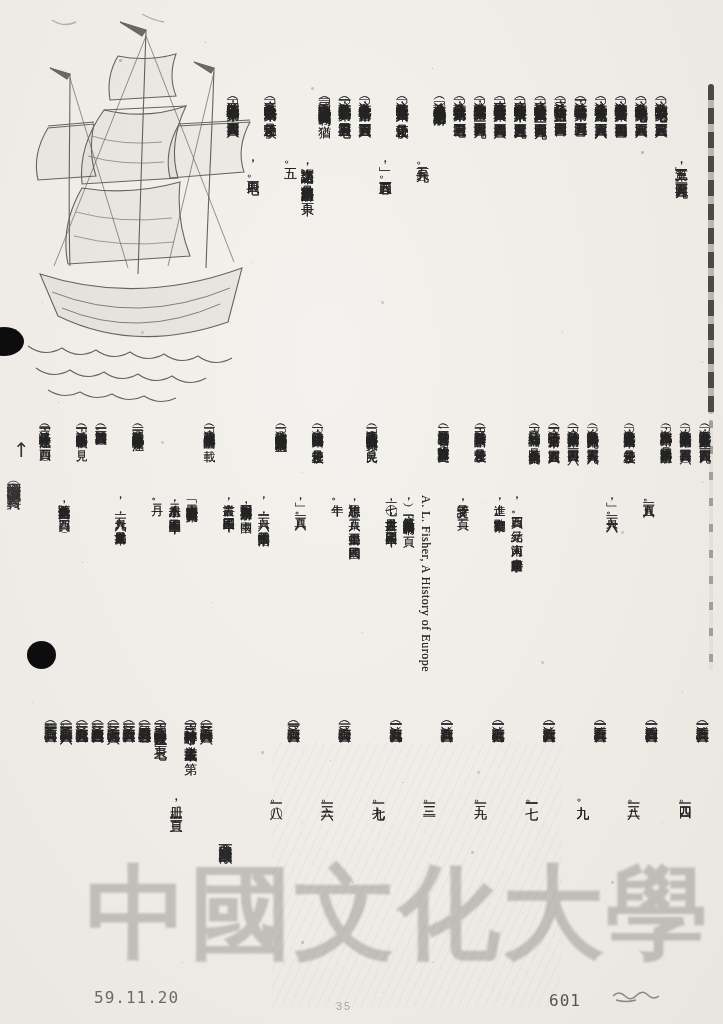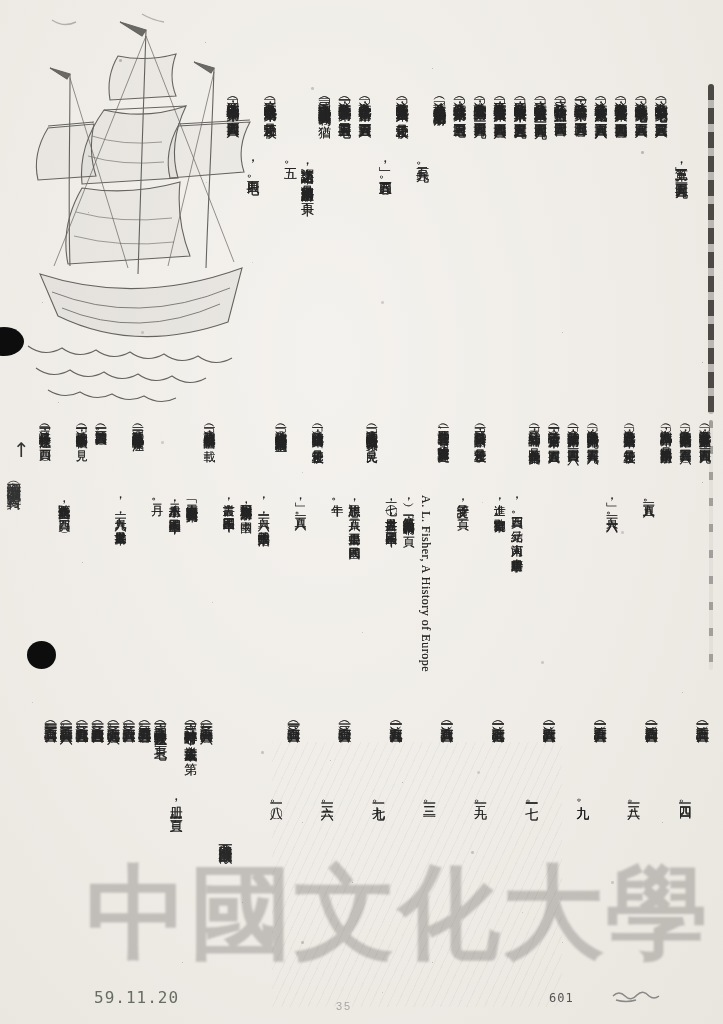--- a/index.html
+++ b/index.html
@@ -58,21 +58,21 @@
   .watermark{
     position:absolute;left:86px;top:846px;width:630px;
     font-size:102px;font-weight:bold;letter-spacing:2px;white-space:nowrap;
     color:rgba(108,106,102,.34);filter:blur(1.3px);
     font-family:"Liberation Serif",serif;pointer-events:none;
   }
   .footer-date{position:absolute;left:94px;top:988px;font-size:16px;
     color:rgba(80,86,78,.85);letter-spacing:1px;font-family:"DejaVu Sans Mono",monospace;}
   .footer-page{position:absolute;left:336px;top:1000px;font-size:11px;
     color:rgba(60,60,60,.4);letter-spacing:2px;font-family:Liberation Sans, sans-serif;text-align:center;}
-  .footer-num{position:absolute;left:549px;top:991px;font-size:12px;
+  .footer-num{position:absolute;left:549px;top:991px;font-size:16px;
     color:rgba(45,45,45,.8);letter-spacing:1px;font-family:"DejaVu Sans Mono",monospace;}
   .footer-smudge{position:absolute;left:610px;top:986px;opacity:.55;filter:blur(.4px);}
 
   .ink-blot{position:absolute;background:#0d0d0d;border-radius:50%;}
   #blot-a{left:-16px;top:327px;width:40px;height:29px;}
   #blot-b{left:27px;top:641px;width:29px;height:28px;}
 
   .edge-strip-dark{
     position:absolute;right:9px;top:84px;width:6px;height:330px;border-radius:3px;
     background:repeating-linear-gradient(180deg,

